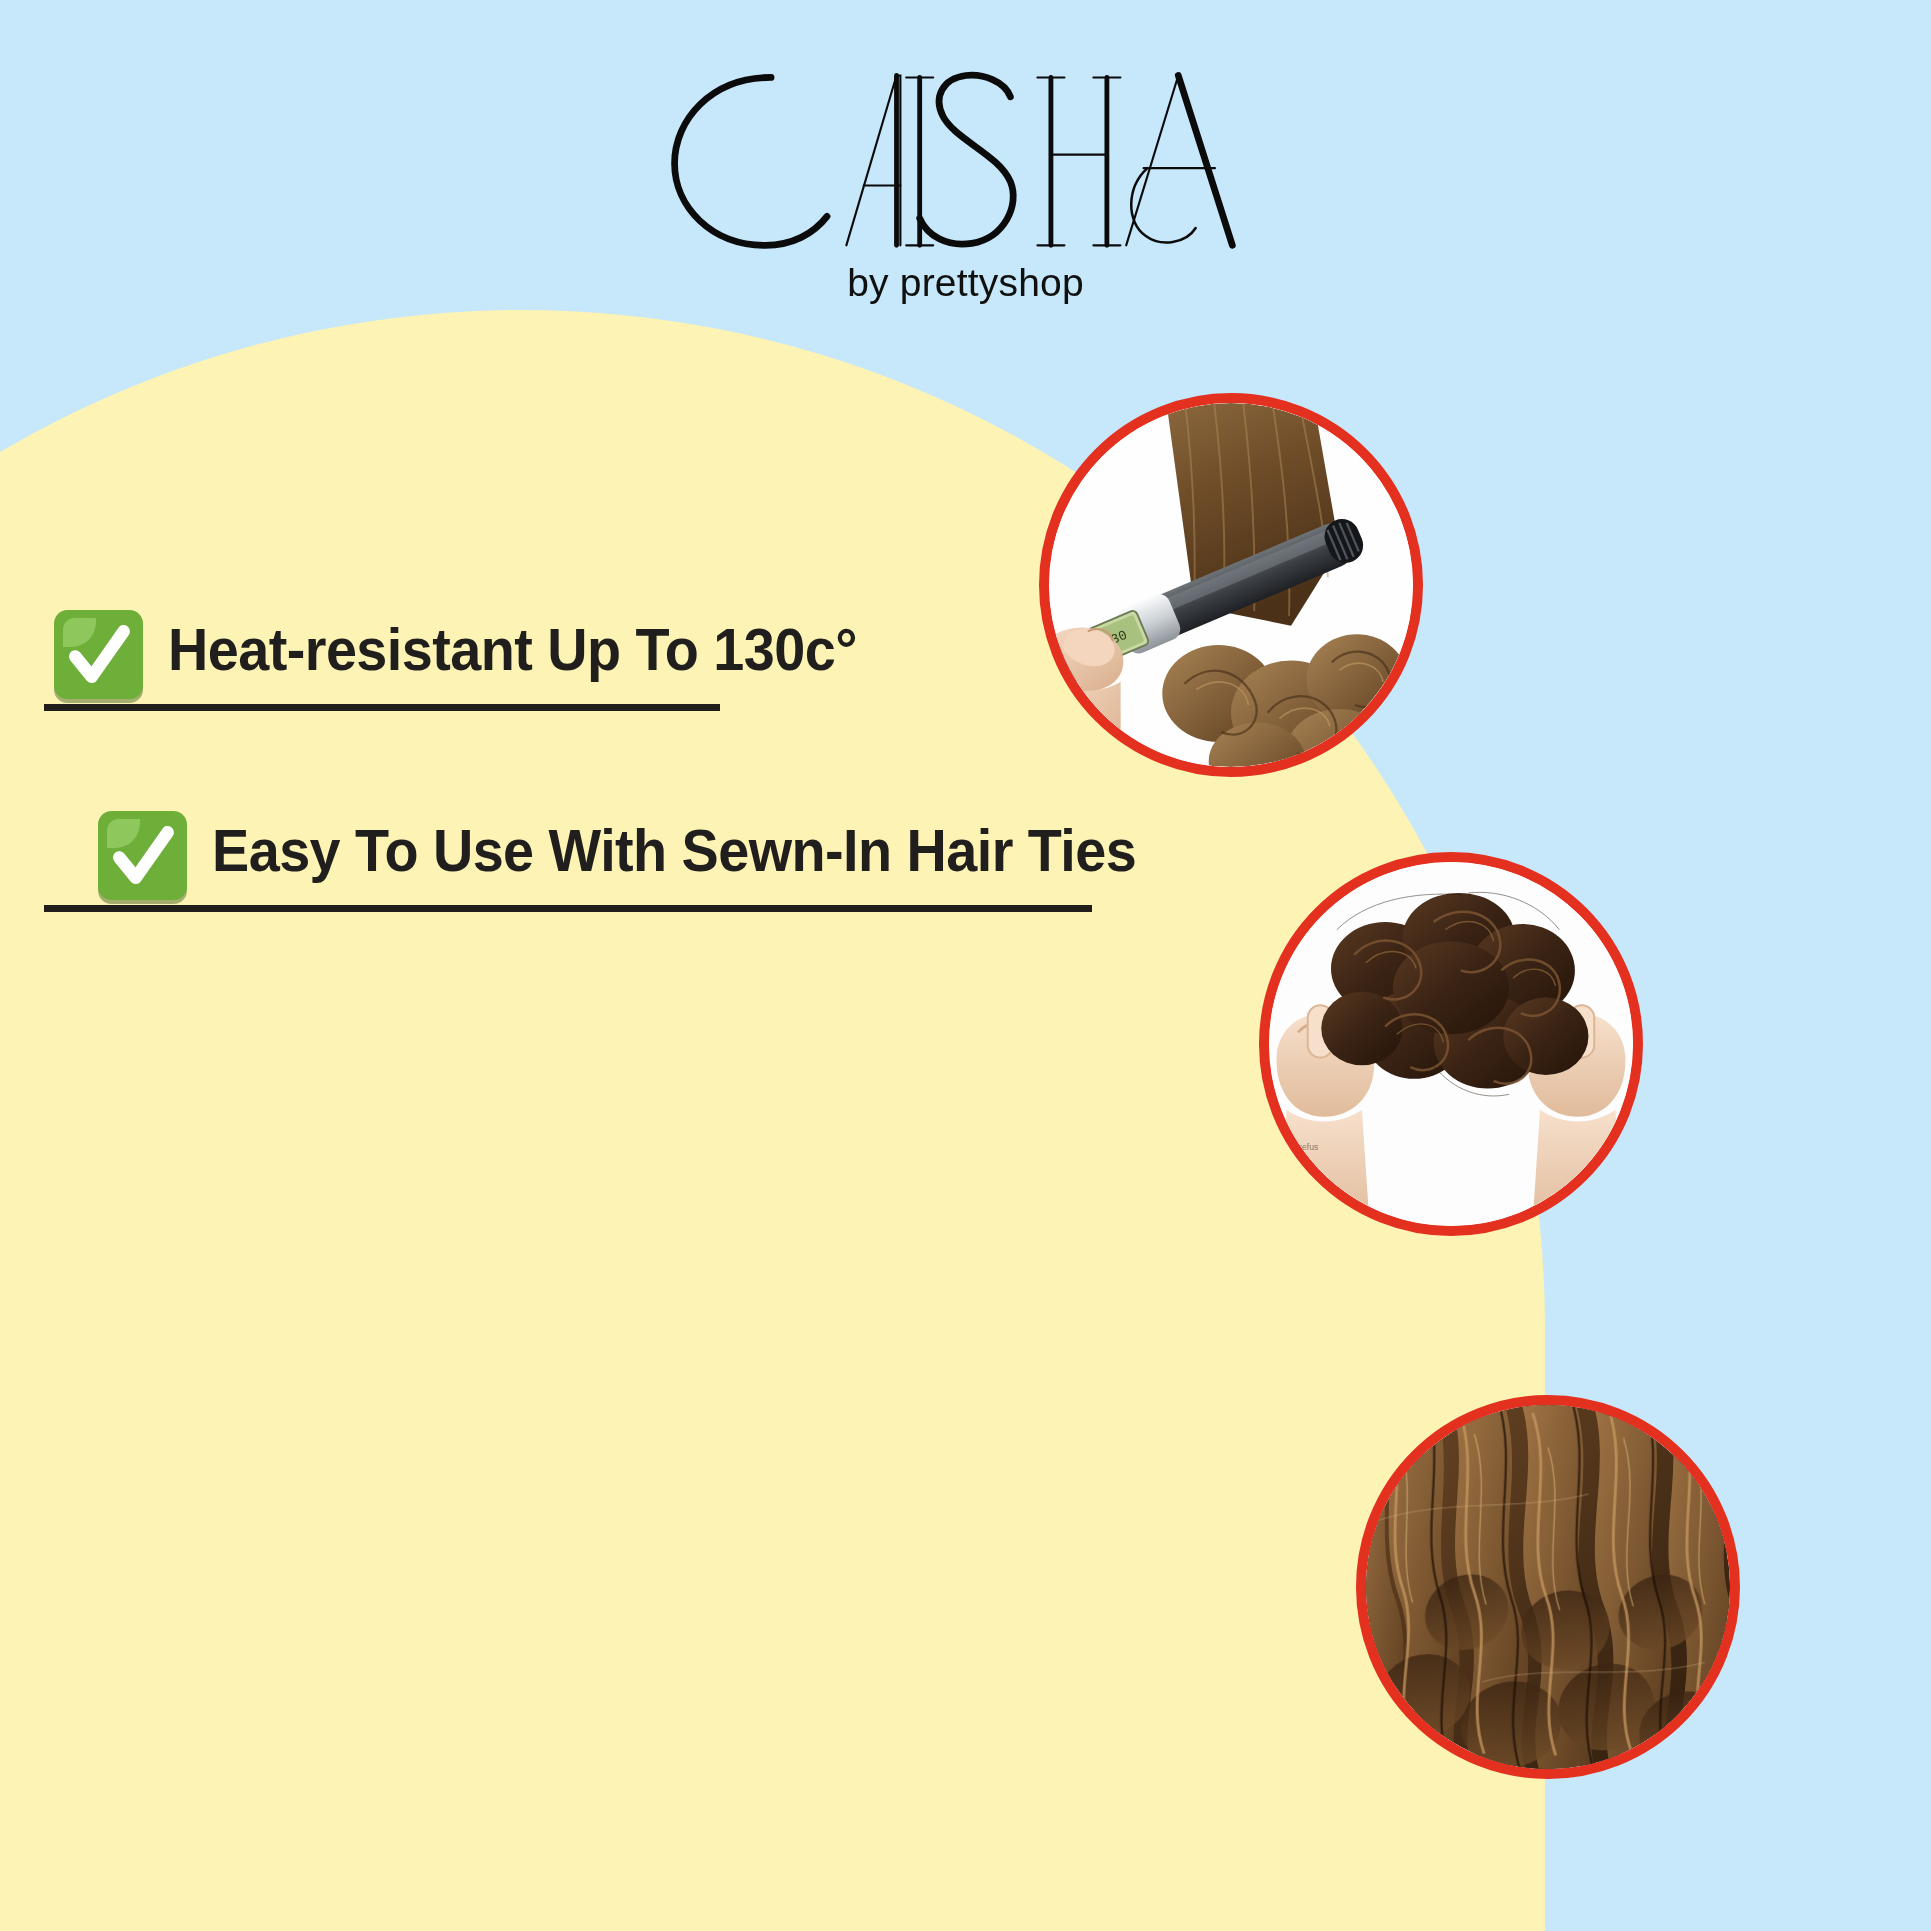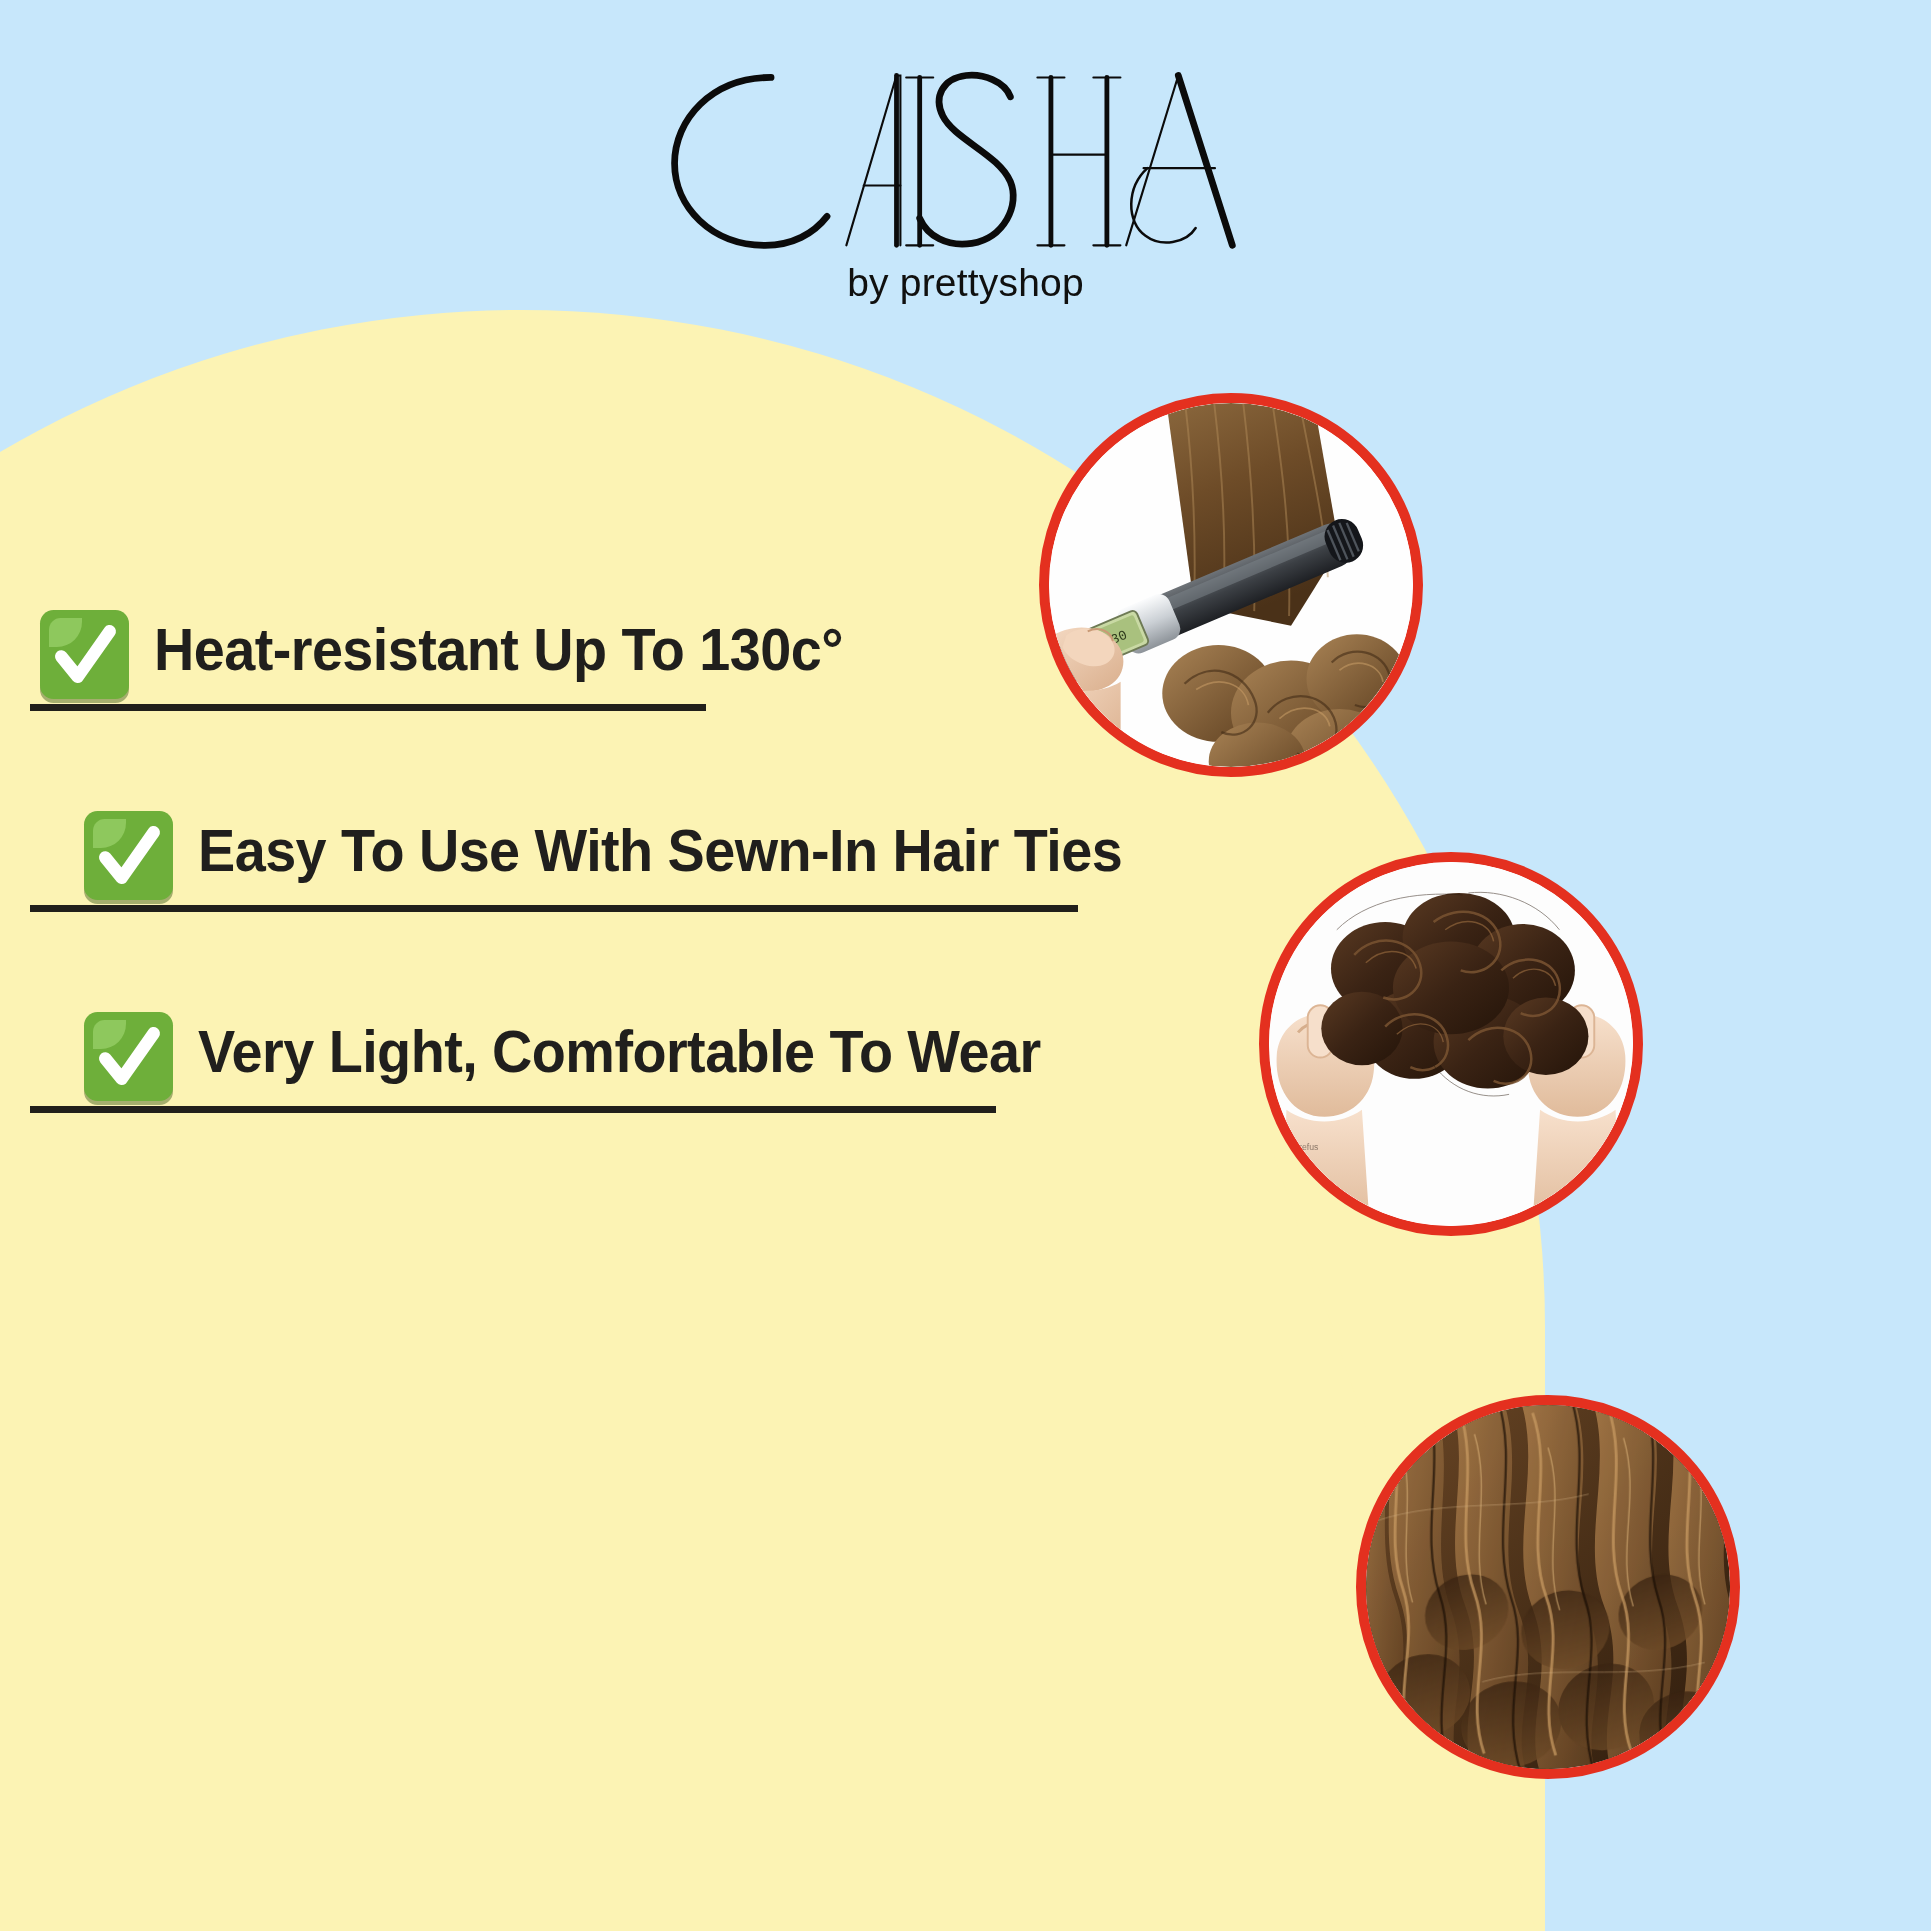--- a/index.html
+++ b/index.html
@@ -46,21 +46,21 @@
   .logo-mark { display:block; margin:0 auto; }
   .brand-sub {
     margin-top:5.8px;
     font-family:"Liberation Sans", sans-serif;
     font-size:39px; font-weight:400; color:#10100F;
     letter-spacing:0.2px;
   }
 
   
   .features {
-    position:absolute; left:40px; top:594px;
+    position:absolute; left:54px; top:594px;
     z-index:7;
     display:flex; flex-direction:column;
   }
   .feature-row {
     display:flex; align-items:center;
     position:relative;
     height:auto;
   }
   .feature-row + .feature-row { margin-top:112px;padding-left:44px; }
 
@@ -176,29 +176,20 @@
       <span class="check-icon">
         <svg viewBox="0 0 92 92">
             <path d="M22 48 L39 69 L72 22" fill="none" stroke="#FFFFFF" stroke-width="13" stroke-linecap="round" stroke-linejoin="round"></path>
           </svg>
       </span>
       <span class="feature-label">Easy To Use With Sewn-In Hair Ties</span>
       <span class="feature-underline" style="width: 1048px;"></span>
     </div>
 
 
-    <div class="feature-row">
-      <span class="check-icon">
-        <svg viewBox="0 0 92 92">
-            <path d="M22 48 L39 69 L72 22" fill="none" stroke="#FFFFFF" stroke-width="13" stroke-linecap="round" stroke-linejoin="round"></path>
-          </svg>
-      </span>
-      <span class="feature-label">Very Light, Comfortable To Wear</span>
-      <span class="feature-underline" style="width: 966px;"></span>
-    </div>
 
 
   </div>
 
   <div class="photo" id="photo-flatiron">
     <div class="photo-inner">
       <svg class="photo-svg" viewBox="0 0 376 376" preserveAspectRatio="xMidYMid slice">
         <defs>
           <linearGradient id="hairA" x1="0" y1="0" x2="0.3" y2="1">
             <stop offset="0" stop-color="#8D6A3F"></stop>

